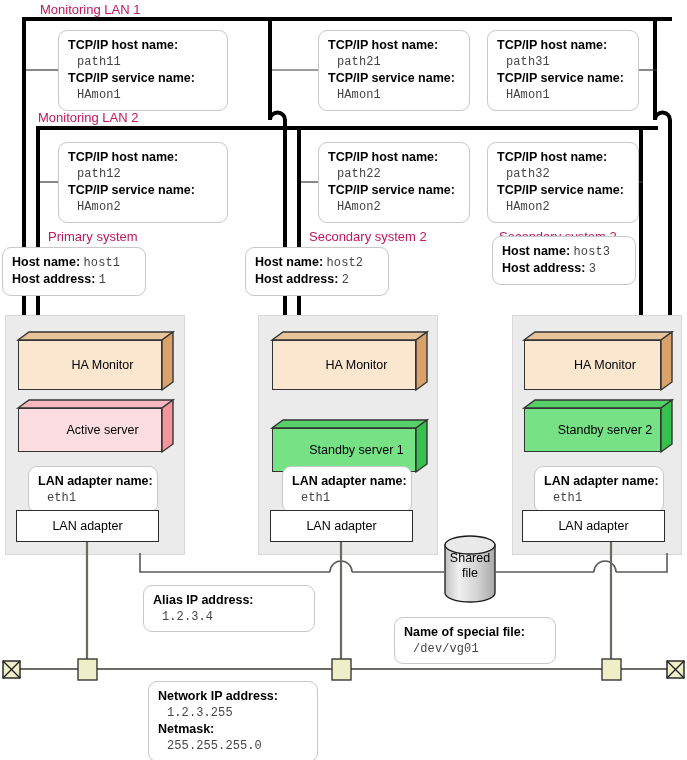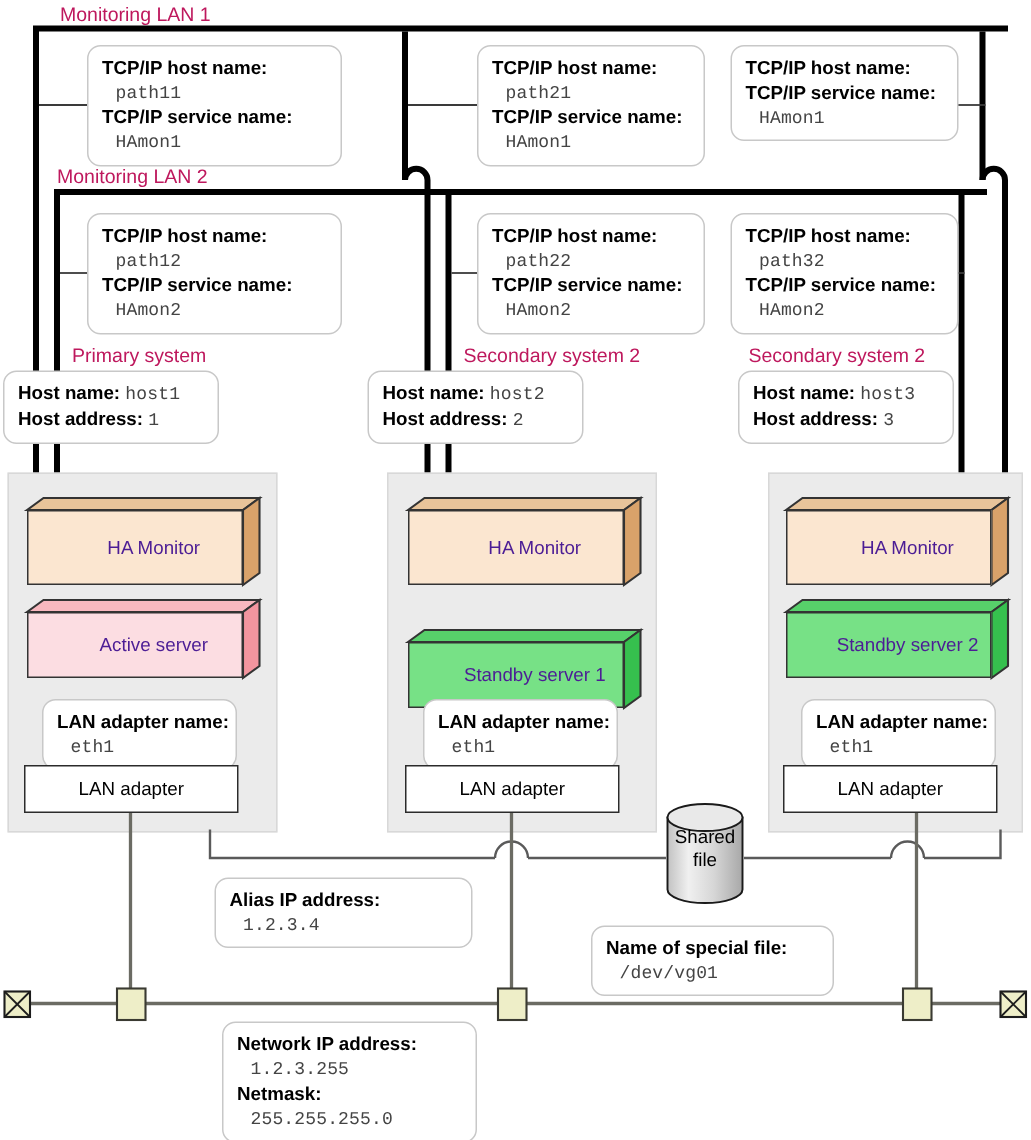--- a/index.html
+++ b/index.html
@@ -51,21 +51,21 @@
     box-sizing:border-box;
   }
 
   
   .block3d{position:absolute;}
   .block3d .face{
     position:absolute;left:0;top:8px;
     box-sizing:border-box;
     border:1.4px solid #333;
     display:flex;align-items:center;justify-content:center;
-    font-size:12.5px;color:#4c1d95;white-space:nowrap;padding-left:25px;
+    font-size:12.5px;color:#000000;white-space:nowrap;padding-left:25px;
   }
   .block3d svg{position:absolute;left:0;top:0;overflow:visible;}
 
   
   .lanbox{
     position:absolute;
     background:#ffffff;
     border:1.5px solid #2b2b2b;
     box-sizing:border-box;
     display:flex;align-items:center;justify-content:center;
@@ -134,20 +134,21 @@
 
   <div class="callout" style="left:318px;top:30px;width:152px;">
     <div class="row lbl">TCP/IP host name:</div>
     <div class="row mono ind">path21</div>
     <div class="row lbl">TCP/IP service name:</div>
     <div class="row mono ind">HAmon1</div>
   </div>
 
   <div class="callout" style="left:487px;top:30px;width:152px;">
     <div class="row lbl">TCP/IP host name:</div>
+    <div class="row mono ind">path31</div>
     <div class="row lbl">TCP/IP service name:</div>
     <div class="row mono ind">HAmon1</div>
   </div>
 
   <div class="callout" style="left:58px;top:142px;width:170px;">
     <div class="row lbl">TCP/IP host name:</div>
     <div class="row mono ind">path12</div>
     <div class="row lbl">TCP/IP service name:</div>
     <div class="row mono ind">HAmon2</div>
   </div>
@@ -177,21 +178,21 @@
       <span class="mono">1</span></div>
   </div>
 
   <div class="callout" style="left:245px;top:247px;width:144px;">
     <div class="row"><span class="lbl">Host name:</span>
       <span class="mono">host2</span></div>
     <div class="row"><span class="lbl">Host address:</span>
       <span class="mono">2</span></div>
   </div>
 
-  <div class="callout" style="left:492px;top:247px;width:144px;">
+  <div class="callout" style="left:492px;top:236px;width:144px;">
     <div class="row"><span class="lbl">Host name:</span>
       <span class="mono">host3</span></div>
     <div class="row"><span class="lbl">Host address:</span>
       <span class="mono">3</span></div>
   </div>
 
   <div class="chassis" style="left:5px;top:315px;width:180px;height:240px;"></div>
   <div class="chassis" style="left:258px;top:315px;width:180px;height:240px;"></div>
   <div class="chassis" style="left:512px;top:315px;width:170px;height:240px;"></div>
 

